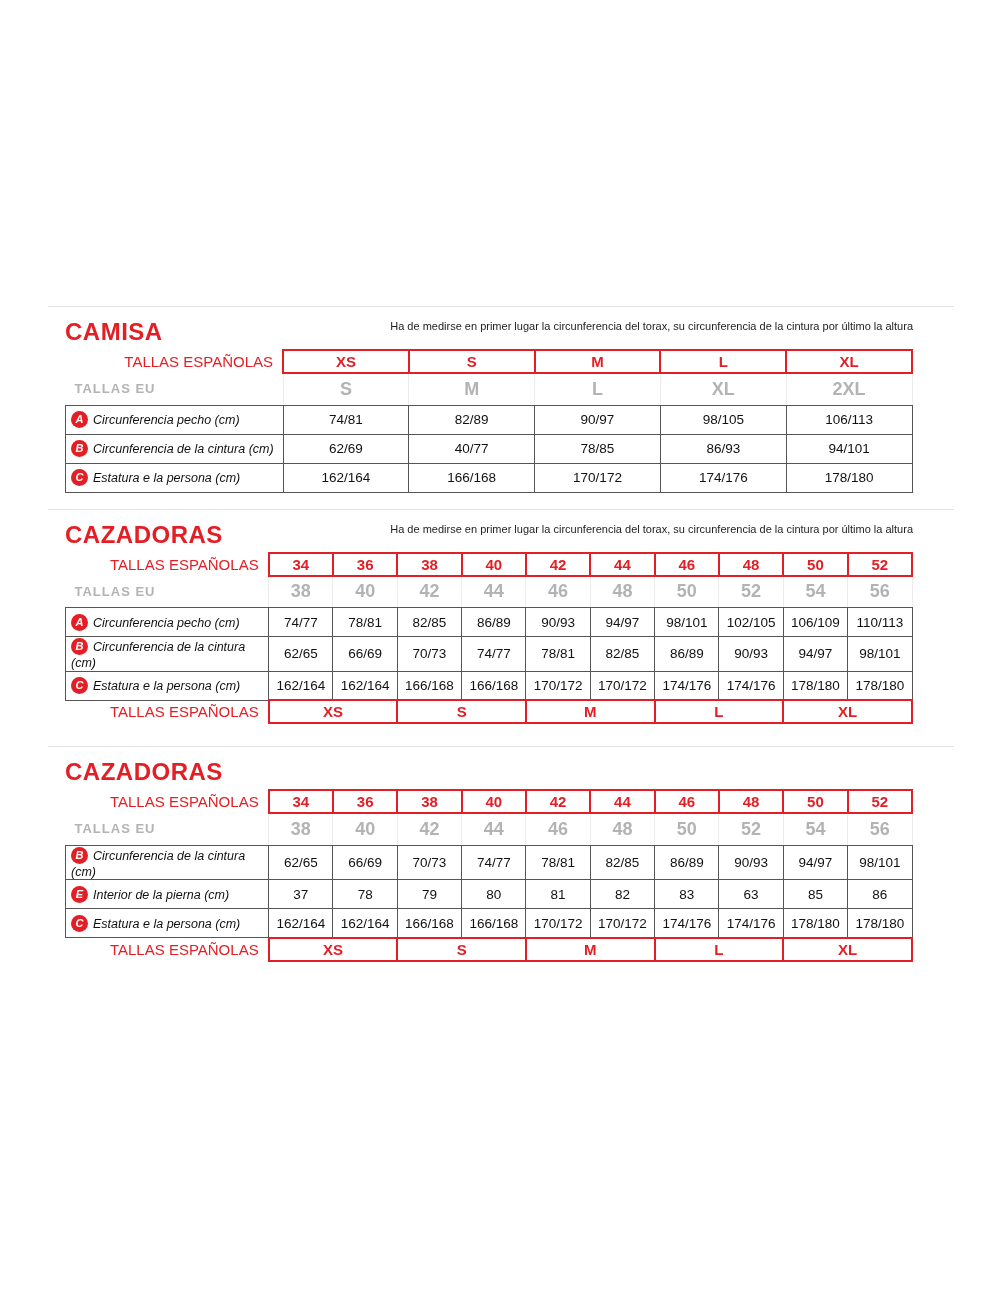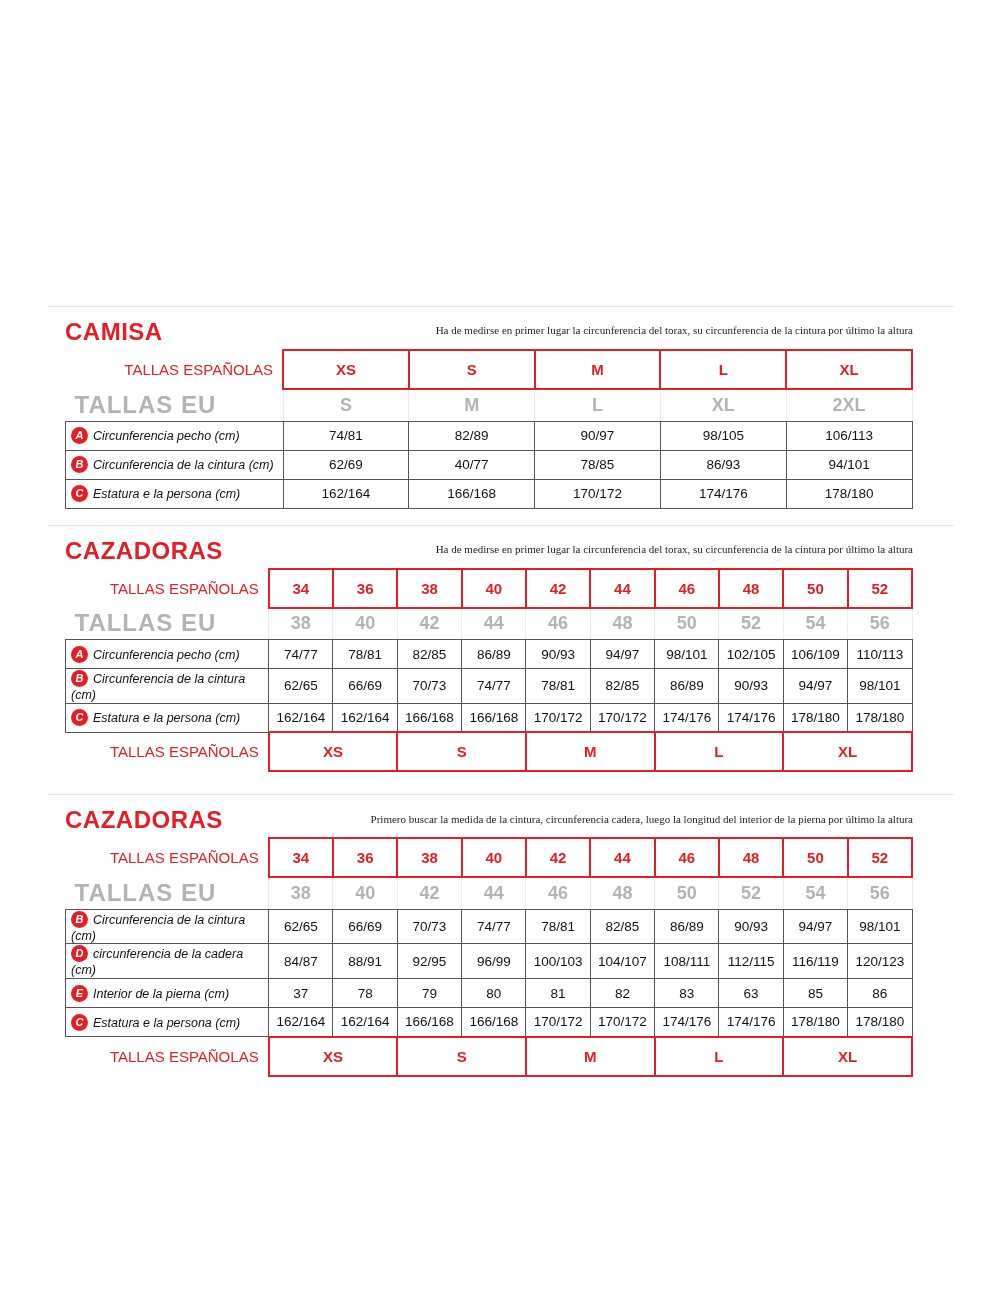--- a/index.html
+++ b/index.html
@@ -11,62 +11,61 @@
     overflow:hidden;
     box-sizing:border-box;
     padding:0 46px 0 48px;
   }
   .divider{border-top:1px solid #e2e2e2;height:0;}
   .divider.first{margin-top:306px;}
   .divider.mid1{margin-top:16px;}
   .divider.mid2{margin-top:22px;}
 
   .section-head{
-    display:flex;justify-content:space-between;align-items:center;
+    display:flex;justify-content:space-between;align-items:flex-start;
     margin:13px 41px 5px 17px;
   }
   .section-title{
     color:var(--red);font-weight:bold;font-size:24px;line-height:1;
     letter-spacing:.5px;
   }
   .section-note{
     color:#1d1d1d;font-size:11px;line-height:1.2;text-align:right;
     padding-bottom:2px;
-    font-family:Liberation Serif, serif;
   }
 
   .tbl-wrap{margin:0 41px 0 17px;}
   table{width:100%;border-collapse:collapse;table-layout:fixed;}
   td{vertical-align:middle;box-sizing:border-box;}
 
   .t5 col.c-label{width:25.7%;}
   .t5 col.c-data{width:14.86%;}
   .t10 col.c-label{width:24%;}
   .t10 col.c-data{width:7.6%;}
 
   .es-cell{
     border:2px solid var(--red);color:var(--red);font-weight:bold;
-    text-align:center;font-size:15px;height:39px;padding:0;
+    text-align:center;font-size:15px;height:23px;padding:0;
   }
   .eu-cell{
     border:1px solid #ececec;border-bottom:1px solid #555;
     color:var(--gray);font-weight:bold;text-align:center;font-size:18px;
     height:32px;padding:0;
   }
   .m-cell{
     border:1px solid #555;color:#111;text-align:center;font-size:13.5px;
     height:29px;padding:0;
   }
   .lbl{border:none;}
   .es-lbl{
     color:var(--red);font-weight:normal;text-align:right;
     padding-right:9px;font-size:15px;
   }
   .eu-lbl{
-    color:var(--gray);font-weight:bold;text-align:left;font-size:24px;
+    color:var(--gray);font-weight:bold;text-align:left;font-size:13px;
     padding-left:9px;letter-spacing:1px;margin-top:12px;
   }
   .m-lbl{
     border:1px solid #555;font-size:12.5px;color:#111;
     padding-left:5px;text-align:left;font-style:italic;
   }
   .badge{
     display:inline-block;width:17px;height:17px;border-radius:50%;
     background:var(--red);color:#fff;font-weight:bold;font-size:11px;
     line-height:17px;text-align:center;margin-right:5px;vertical-align:middle;
@@ -232,21 +231,20 @@
             <td class="es-cell" colspan="2">L</td>
             <td class="es-cell" colspan="2">XL</td>
           </tr>
         </tbody>
       </table>
   </div>
 
   <div class="divider mid2"></div>
   <div class="section-head">
     <div class="section-title">CAZADORAS</div>
-    <div class="section-note">Primero buscar la medida de la cintura, circunferencia cadera, luego la longitud del interior de la pierna por último la altura</div>
   </div>
   <div class="tbl-wrap">
     <table class="t10">
         <colgroup>
           <col class="c-label">
           <col class="c-data">
           <col class="c-data">
           <col class="c-data">
           <col class="c-data">
           <col class="c-data">
@@ -290,33 +288,20 @@
             <td class="m-cell">70/73</td>
             <td class="m-cell">74/77</td>
             <td class="m-cell">78/81</td>
             <td class="m-cell">82/85</td>
             <td class="m-cell">86/89</td>
             <td class="m-cell">90/93</td>
             <td class="m-cell">94/97</td>
             <td class="m-cell">98/101</td>
           </tr>
           <tr>
-            <td class="m-lbl"><span class="badge">D</span><span class="m-text">circunferencia de la cadera (cm)</span></td>
-            <td class="m-cell">84/87</td>
-            <td class="m-cell">88/91</td>
-            <td class="m-cell">92/95</td>
-            <td class="m-cell">96/99</td>
-            <td class="m-cell">100/103</td>
-            <td class="m-cell">104/107</td>
-            <td class="m-cell">108/111</td>
-            <td class="m-cell">112/115</td>
-            <td class="m-cell">116/119</td>
-            <td class="m-cell">120/123</td>
-          </tr>
-          <tr>
             <td class="m-lbl"><span class="badge">E</span><span class="m-text">Interior de la pierna (cm)</span></td>
             <td class="m-cell">37</td>
             <td class="m-cell">78</td>
             <td class="m-cell">79</td>
             <td class="m-cell">80</td>
             <td class="m-cell">81</td>
             <td class="m-cell">82</td>
             <td class="m-cell">83</td>
             <td class="m-cell">63</td>
             <td class="m-cell">85</td>

